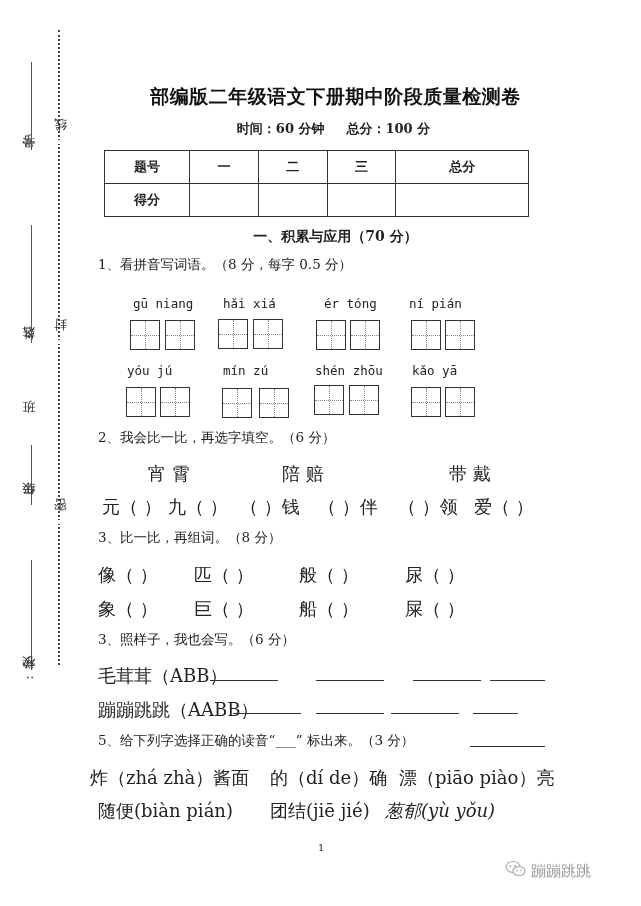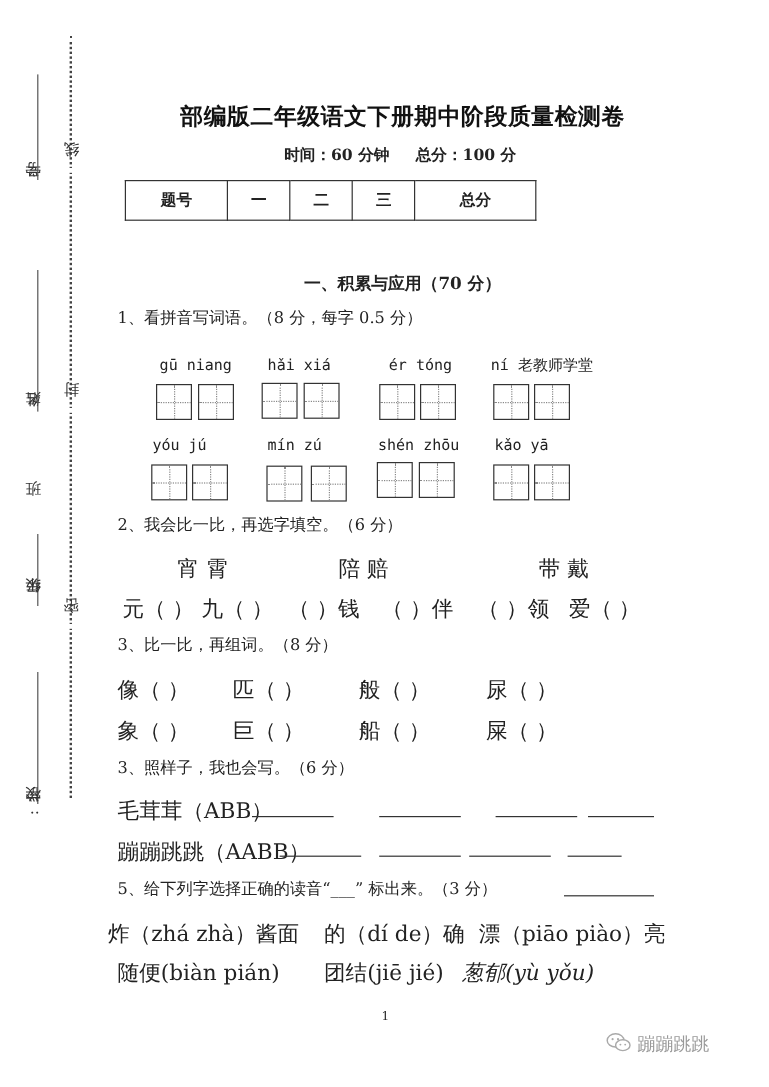--- a/index.html
+++ b/index.html
@@ -13,21 +13,21 @@
   .vline { position: absolute; width: 0; border-left: 1px solid #555; }
   .seal { position: absolute; font-size: 13px; color: #333; background: #fff;
           writing-mode: vertical-rl; transform: rotate(180deg); padding: 2px 0; }
   
   .title { position: absolute; left: 0; right: 0; top: 84px; text-align: center;
            font-size: 19px; font-weight: bold; letter-spacing: 0.5px; color: #111; padding-left: 30px; }
   .subtitle { position: absolute; left: 0; right: 0; top: 120px; text-align: center;
               font-size: 13px; font-weight: bold; padding-left: 26px; }
   .subtitle span + span { margin-left: 22px; }
   
-  table.score { position: absolute; left: 104px; top: 150px; width: 343px; border-collapse: collapse; }
+  table.score { position: absolute; left: 104px; top: 150px; width: 425px; border-collapse: collapse; }
   table.score td { border: 1px solid #333; height: 32px; text-align: center;
                    font-size: 13px; font-weight: bold; padding: 0; }
   .section { position: absolute; left: 0; right: 0; top: 228px; text-align: center;
              font-size: 14px; font-weight: bold; padding-left: 30px; }
   .q { position: absolute; left: 98px; font-size: 13.5px; color: #222; white-space: nowrap; }
   .pinyin { position: absolute; font-family: "DejaVu Sans Mono", "Liberation Mono", monospace;
             font-size: 12.5px; white-space: nowrap; }
   .box { position: absolute; width: 30px; height: 30px; border: 1.5px solid #333; box-sizing: border-box; }
   .box::before { content: ""; position: absolute; left: 50%; top: 0; bottom: 0; border-left: 1px dotted #888; }
   .box::after { content: ""; position: absolute; top: 50%; left: 0; right: 0; border-top: 1px dotted #888; }
@@ -63,40 +63,47 @@
 
 <table class="score">
   <tbody>
       <tr>
     <td style="width:84px">题号</td>
     <td>一</td>
     <td>二</td>
     <td>三</td>
     <td>总分</td>
   </tr>
+  <tr>
+    <td>得分</td>
+    <td></td>
+    <td></td>
+    <td></td>
+    <td></td>
+  </tr>
 </tbody>
   </table>
 
 <div class="section">一、积累与应用（70 分）</div>
 
 <div class="q" style="top:256px;">1、看拼音写词语。（8 分，每字 0.5 分）</div>
 
 <div class="pinyin" style="left:133px; top:296px;">gū niang</div>
 <div class="box" style="left:130px; top:320px;"></div>
 <div class="box" style="left:165px; top:320px;"></div>
 
 <div class="pinyin" style="left:223px; top:296px;">hǎi  xiá</div>
 <div class="box" style="left:218px; top:319px;"></div>
 <div class="box" style="left:253px; top:319px;"></div>
 
 <div class="pinyin" style="left:324px; top:296px;">ér tóng</div>
 <div class="box" style="left:316px; top:320px;"></div>
 <div class="box" style="left:350px; top:320px;"></div>
 
-<div class="pinyin" style="left:409px; top:296px;">ní  老教师学堂</div>
+<div class="pinyin" style="left:409px; top:296px;">ní  pián</div>
 <div class="box" style="left:411px; top:320px;"></div>
 <div class="box" style="left:445px; top:320px;"></div>
 
 <div class="pinyin" style="left:127px; top:363px;">yóu  jú</div>
 <div class="box" style="left:126px; top:387px;"></div>
 <div class="box" style="left:160px; top:387px;"></div>
 
 <div class="pinyin" style="left:223px; top:363px;">mín  zú</div>
 <div class="box" style="left:222px; top:388px;"></div>
 <div class="box" style="left:259px; top:388px;"></div>

